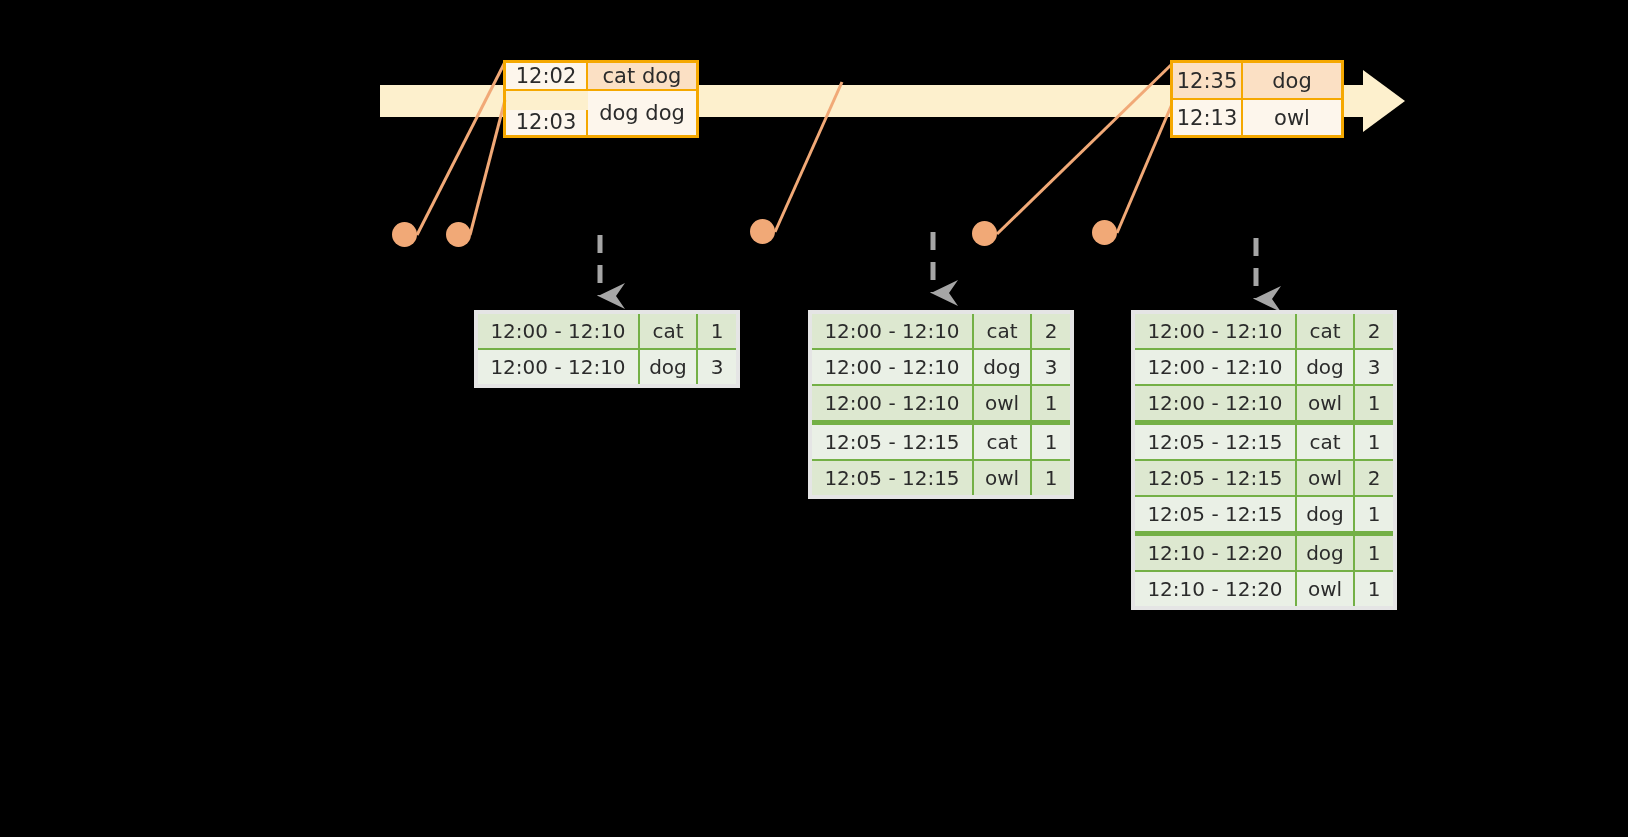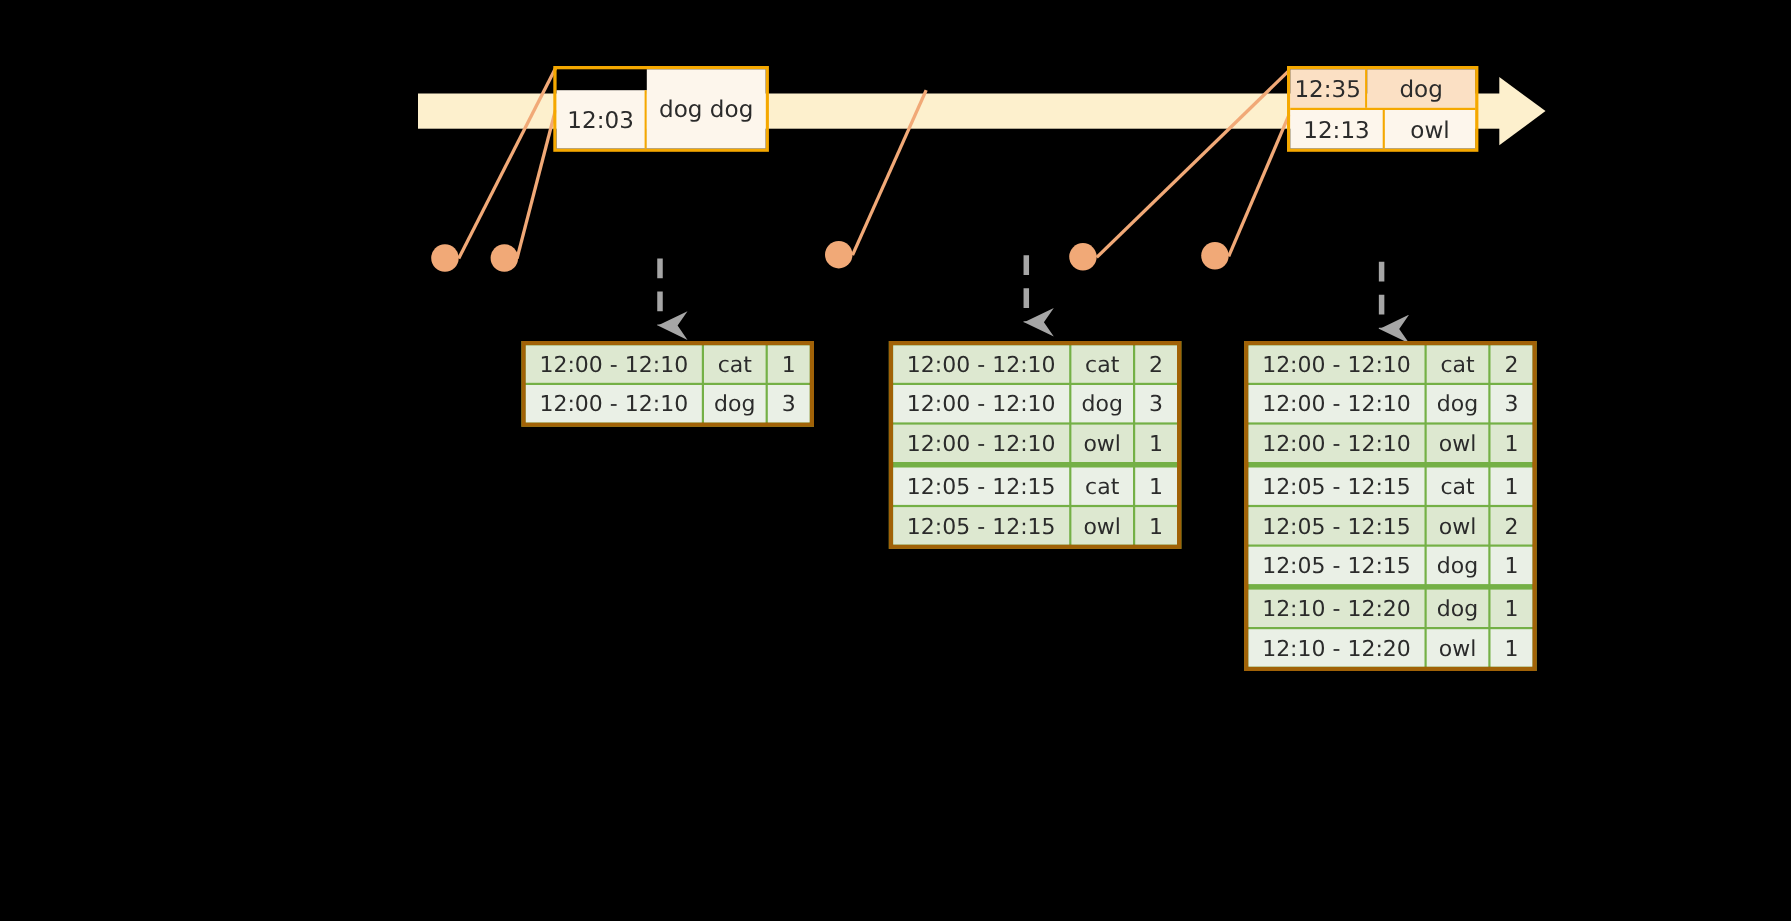--- a/index.html
+++ b/index.html
@@ -39,21 +39,21 @@
 
   
   .dot{
     position:absolute;width:25px;height:25px;border-radius:50%;
     background:#f1a977;
   }
   svg.lines{position:absolute;left:0;top:0;width:1628px;height:837px;pointer-events:none;}
 
   
   .gtable{
-    position:absolute;border:4px solid #a16207;
+    position:absolute;border:4px solid #e5e5e5;
     box-sizing:border-box;background:#74b046;
     display:flex;flex-direction:column;
     gap:2px;padding:0;
   }
   .grow{display:flex;gap:2px;}
   .grow.sep{margin-top:3px;}
   .gcell{
     display:flex;align-items:center;justify-content:center;
     box-sizing:border-box;height:34px;font-size:20px;color:#2b2b2b;
     white-space:nowrap;
@@ -74,33 +74,37 @@
       <line x1="417" y1="235" x2="505" y2="62"></line>
       <line x1="470" y1="235" x2="505" y2="100"></line>
       <line x1="775" y1="232" x2="842" y2="82"></line>
       <line x1="997" y1="234" x2="1172" y2="64"></line>
       <line x1="1117" y1="233" x2="1172" y2="104"></line>
     </g>
   </svg>
 
   <div class="evt" style="left:503px;top:60px;width:196px;height:78px;">
     <div class="evt-row">
+      <div class="evt-time shade-0" style="width:82px;">12:02</div>
+      <div class="evt-words shade-1" style="flex:1;">cat dog</div>
+    </div>
+    <div class="evt-row">
       <div class="evt-time shade-0" style="width:82px;margin-top:19px;">12:03</div>
       <div class="evt-words shade-0" style="flex:1;">dog dog</div>
     </div>
   </div>
 
 
   <div class="evt" style="left:1170px;top:60px;width:174px;height:78px;">
     <div class="evt-row">
       <div class="evt-time shade-1" style="width:70px;">12:35</div>
       <div class="evt-words shade-1" style="flex:1;">dog</div>
     </div>
     <div class="evt-row">
-      <div class="evt-time shade-0" style="width:86px;">12:13</div>
+      <div class="evt-time shade-0" style="width:70px;">12:13</div>
       <div class="evt-words shade-0" style="flex:1;">owl</div>
     </div>
   </div>
 
   <div class="dot" style="left:392px;top:222px;"></div>
   <div class="dot" style="left:446px;top:222px;"></div>
   <div class="dot" style="left:750px;top:219px;"></div>
   <div class="dot" style="left:972px;top:221px;"></div>
   <div class="dot" style="left:1092px;top:220px;"></div>
 

